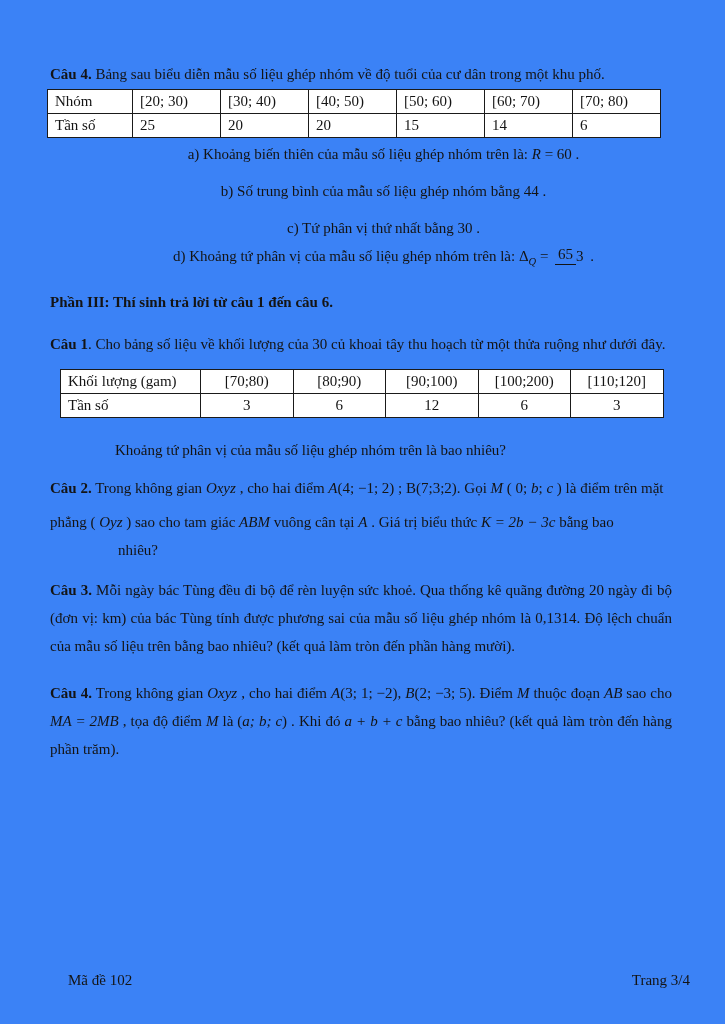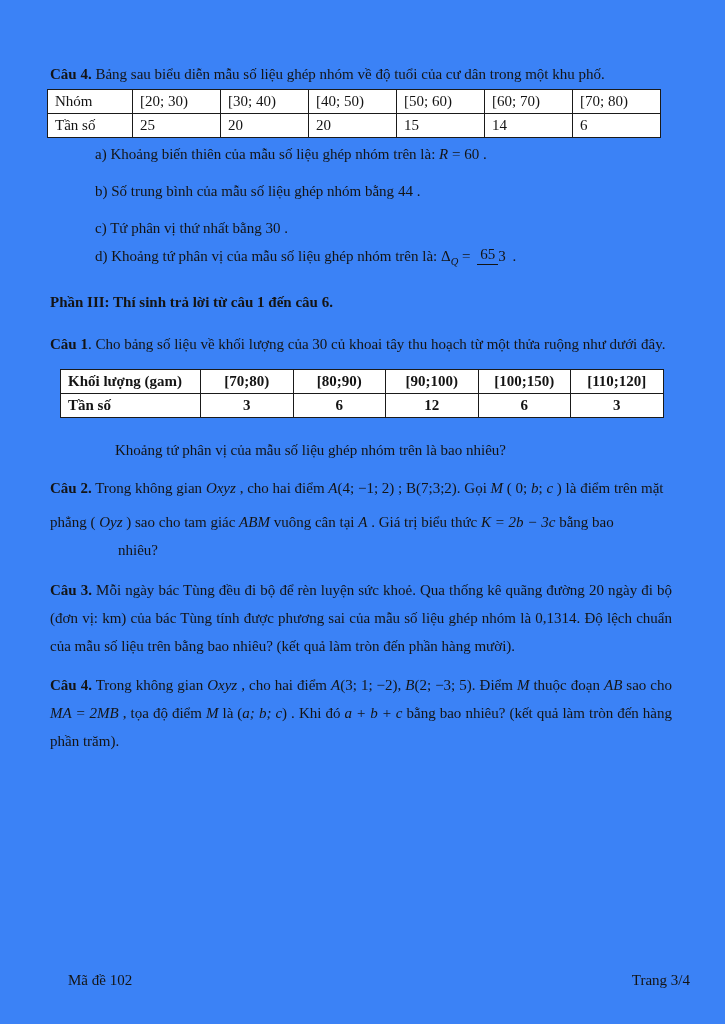--- a/index.html
+++ b/index.html
@@ -15,46 +15,46 @@
   .it { font-style:italic; }
   p { margin:0; }
 
   .intro-line { line-height:21px; }
 
   table { border-collapse:collapse; background:#fff; }
   td { border:1px solid #1a1a1a; height:24px; padding:0 7px; font-size:15px; vertical-align:middle; white-space:nowrap; }
   .t1 { margin-top:4px; margin-left:-3px;padding-left:32px; }
   .t1 td { width:88px; text-align:left; }
   .t1 td:first-child { width:85px; }
-  .t2 { margin-top:11px; margin-left:10px;font-weight:bold; }
+  .t2 { margin-top:11px; margin-left:10px; }
   .t2 td { width:92.5px; text-align:center; }
   .t2 td:first-child { width:140px; text-align:left; }
 
-  .item { margin-left:45px; line-height:20px; }
+  .item { margin-left:45px; line-height:20px;text-align:center; }
   .item-a { margin-top:6px; }
   .item-b { margin-top:17px; }
   .item-c { margin-top:17px; }
   .item-d { margin-top:8px; line-height:20px; }
 
   .frac { display:inline-flex; align-items:center;
           vertical-align:middle; margin:0 3px; line-height:17px; position:relative; top:-2px; }
   .frac .fnum { border-bottom:1px solid #141414; padding:0 3px 1px; }
   .frac .fden { padding-top:1px; }
   sub.subq { font-size:10.5px; font-style:italic; }
 
   .section-heading { margin-top:20px; line-height:20px; font-weight:bold; }
 
   .para { line-height:28px; text-align:justify; }
   .p-q1 { margin-top:18px; }
   .q1-question { margin-top:22px; margin-left:65px; line-height:20px; }
   .p-q2a { margin-top:14px; }
   .p-q2b { margin-top:6px; text-align:left; }
   .q2b-indent { display:inline-block; margin-left:68px; }
   .p-q3 { margin-top:12px; }
-  .p-q4 { margin-top:11px; }
+  .p-q4 { margin-top:19px; }
 
   .footer { position:absolute; top:970px; left:68px; width:622px;
             display:flex; justify-content:space-between; line-height:20px; }
 </style>
 </head>
 <body>
 
 <div class="page">
   <div class="content">
 
@@ -98,21 +98,21 @@
 
     <p class="para p-q1"><span class="bold">Câu 1</span><span>. Cho bảng số liệu về khối lượng của 30 củ khoai tây thu hoạch từ một thửa ruộng như dưới đây.</span></p>
 
     <table class="t2">
       <tbody>
         <tr>
           <td>Khối lượng (gam)</td>
           <td>[70;80)</td>
           <td>[80;90)</td>
           <td>[90;100)</td>
-          <td>[100;150)</td>
+          <td>[100;200)</td>
           <td>[110;120]</td>
         </tr>
         <tr>
           <td>Tần số</td>
           <td>3</td>
           <td>6</td>
           <td>12</td>
           <td>6</td>
           <td>3</td>
         </tr>

